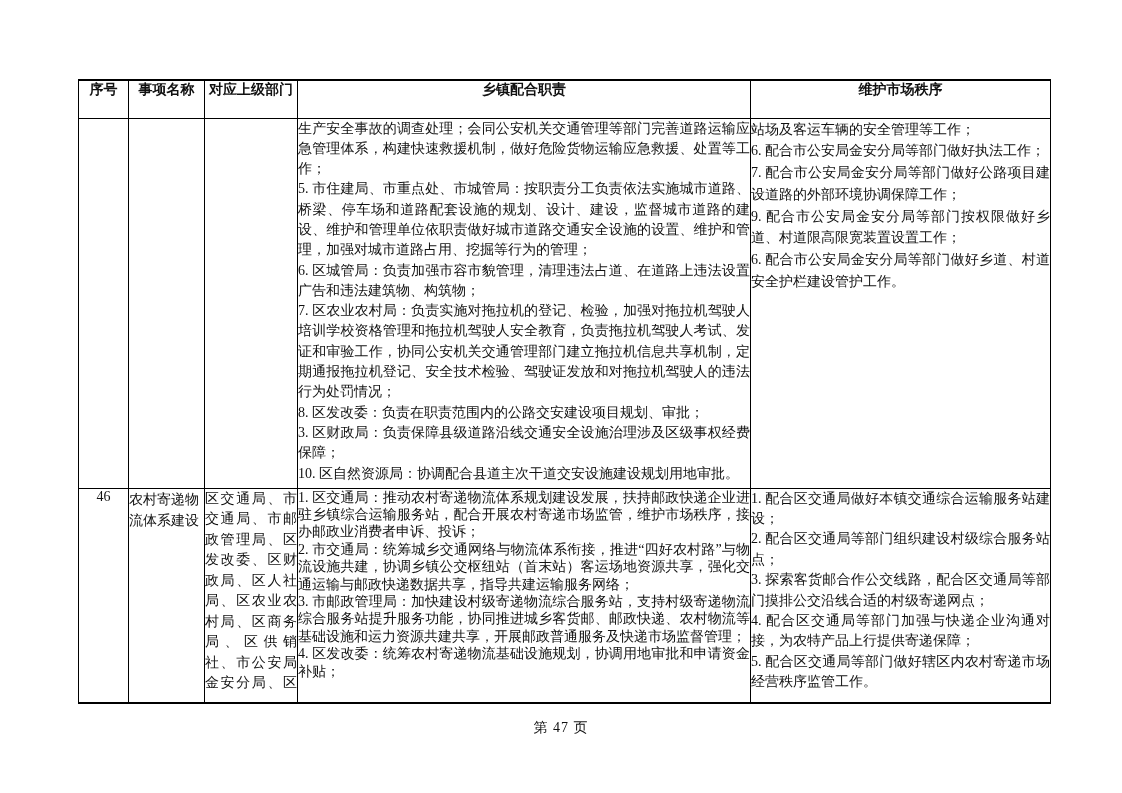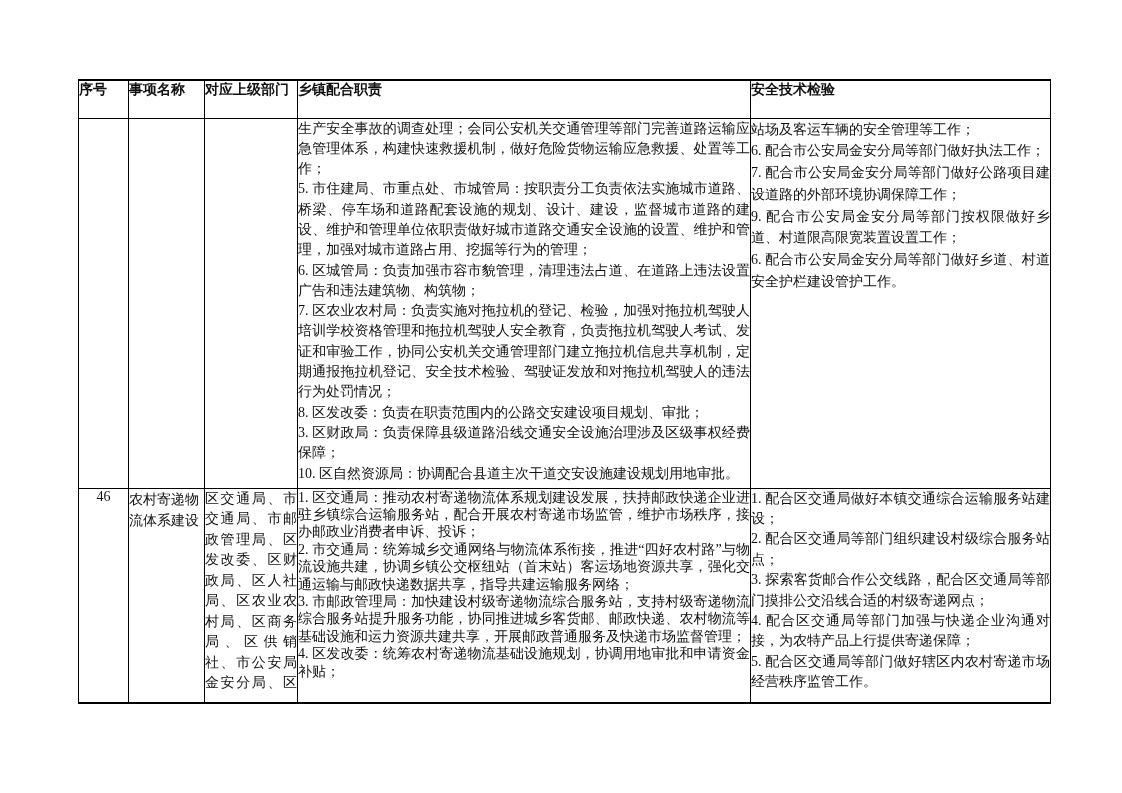--- a/index.html
+++ b/index.html
@@ -32,21 +32,21 @@
   table.doc-table td {
     border: 1px solid #000;
     padding: 0;
     vertical-align: top;
     font-size: 14px;
     box-sizing: border-box;
   }
   thead th {
     height: 38px;
     vertical-align: middle;
-    text-align: left;
+    text-align: center;
     font-weight: bold;
     font-size: 15px;
     border-bottom: 2px solid #000;
     font-family: "Liberation Sans", "DejaVu Sans", sans-serif;
   }
   .c-seq   { text-align: center; vertical-align: middle; }
   .c-item  { vertical-align: middle; padding: 2px 6px; line-height: 21px; }
   .c-dept  { padding: 3px 4px; line-height: 20.5px; text-align: justify; }
   .c-sup   { padding: 3px 8px; margin-left: 12px; }
   .c-town  { padding: 3px 8px; margin-left: 12px; }
@@ -84,21 +84,21 @@
       <col style="width:93px">
       <col style="width:453px">
       <col style="width:300px">
     </colgroup>
     <thead>
       <tr>
         <th>序号</th>
         <th>事项名称</th>
         <th>对应上级部门</th>
         <th>乡镇配合职责</th>
-        <th>安全技术检验</th>
+        <th>维护市场秩序</th>
       </tr>
     </thead>
     <tbody>
       <tr class="row-1" style="height:370px">
         <td class="c-seq"></td>
         <td class="c-item"></td>
         <td class="c-dept"></td>
         <td class="c-sup">
           <div class="clip-364">
             <p class="para">生产安全事故的调查处理；会同公安机关交通管理等部门完善道路运输应急管理体系，构建快速救援机制，做好危险货物运输应急救援、处置等工作；</p>
@@ -140,14 +140,15 @@
             <p class="para">2. 配合区交通局等部门组织建设村级综合服务站点；</p>
             <p class="para">3. 探索客货邮合作公交线路，配合区交通局等部门摸排公交沿线合适的村级寄递网点；</p>
             <p class="para">4. 配合区交通局等部门加强与快递企业沟通对接，为农特产品上行提供寄递保障；</p>
             <p class="para">5. 配合区交通局等部门做好辖区内农村寄递市场经营秩序监管工作。</p>
           </div>
         </td>
       </tr>
     </tbody>
   </table>
 
+  <div class="footer">第 47 页</div>
 
 </div>
 
 </body></html>

